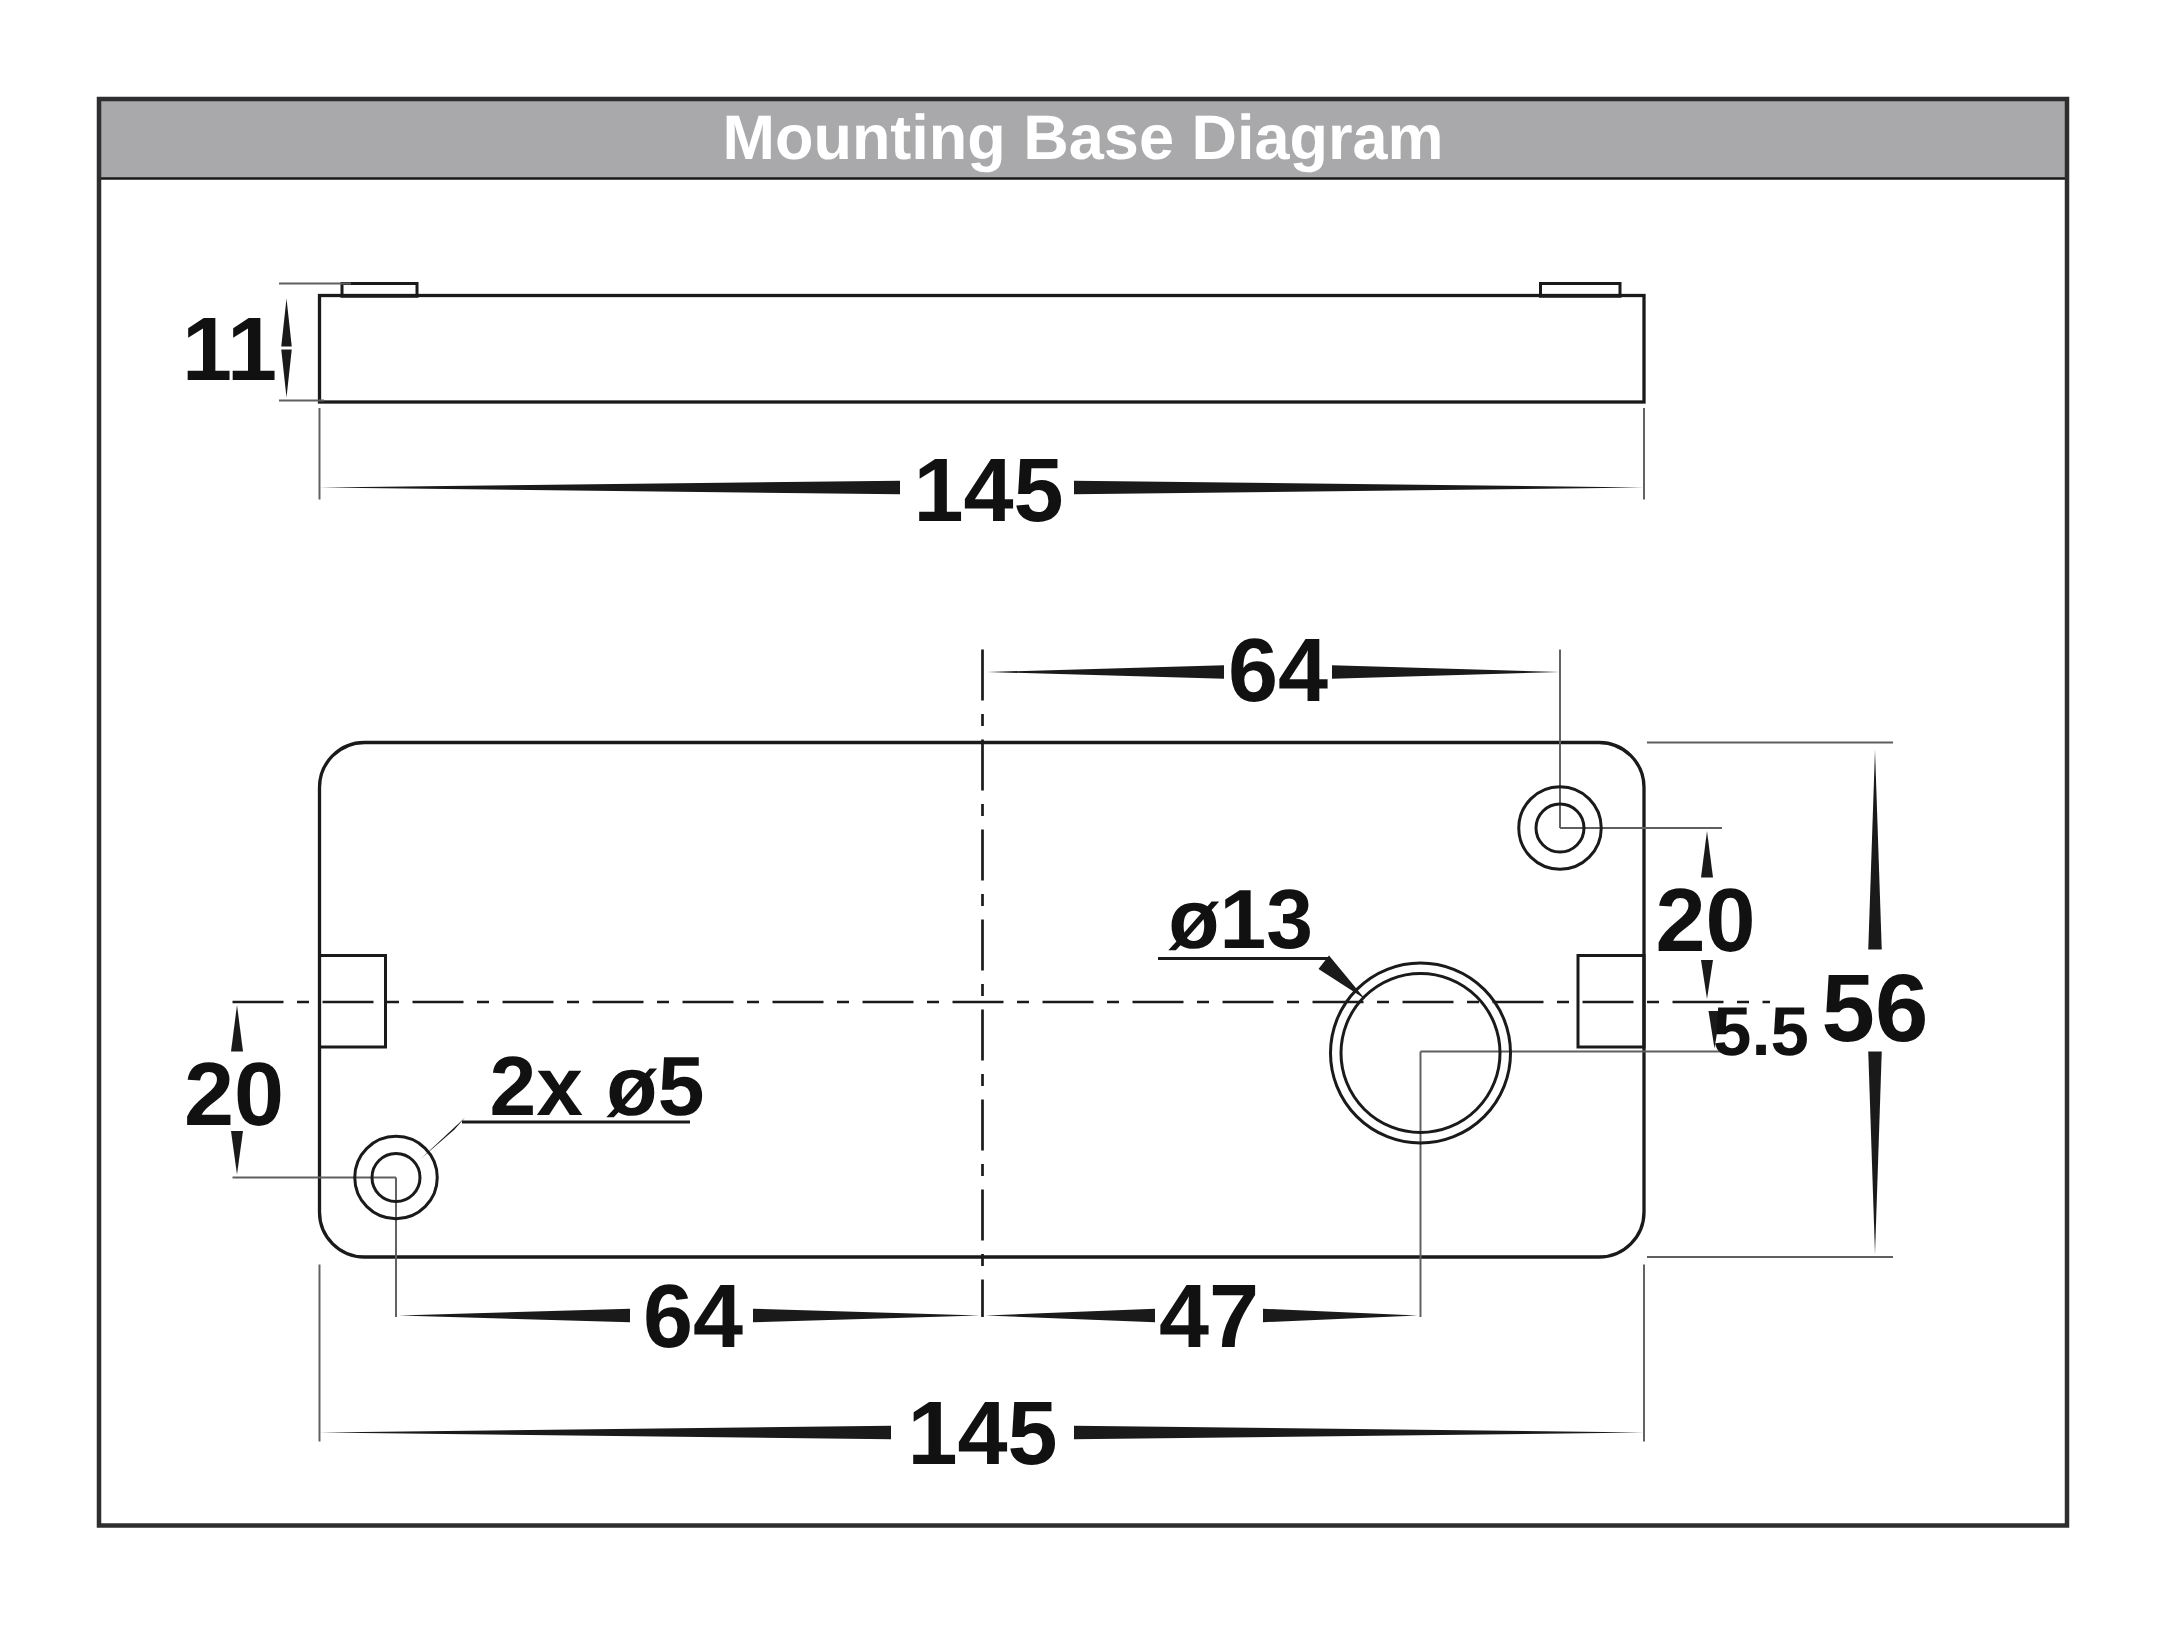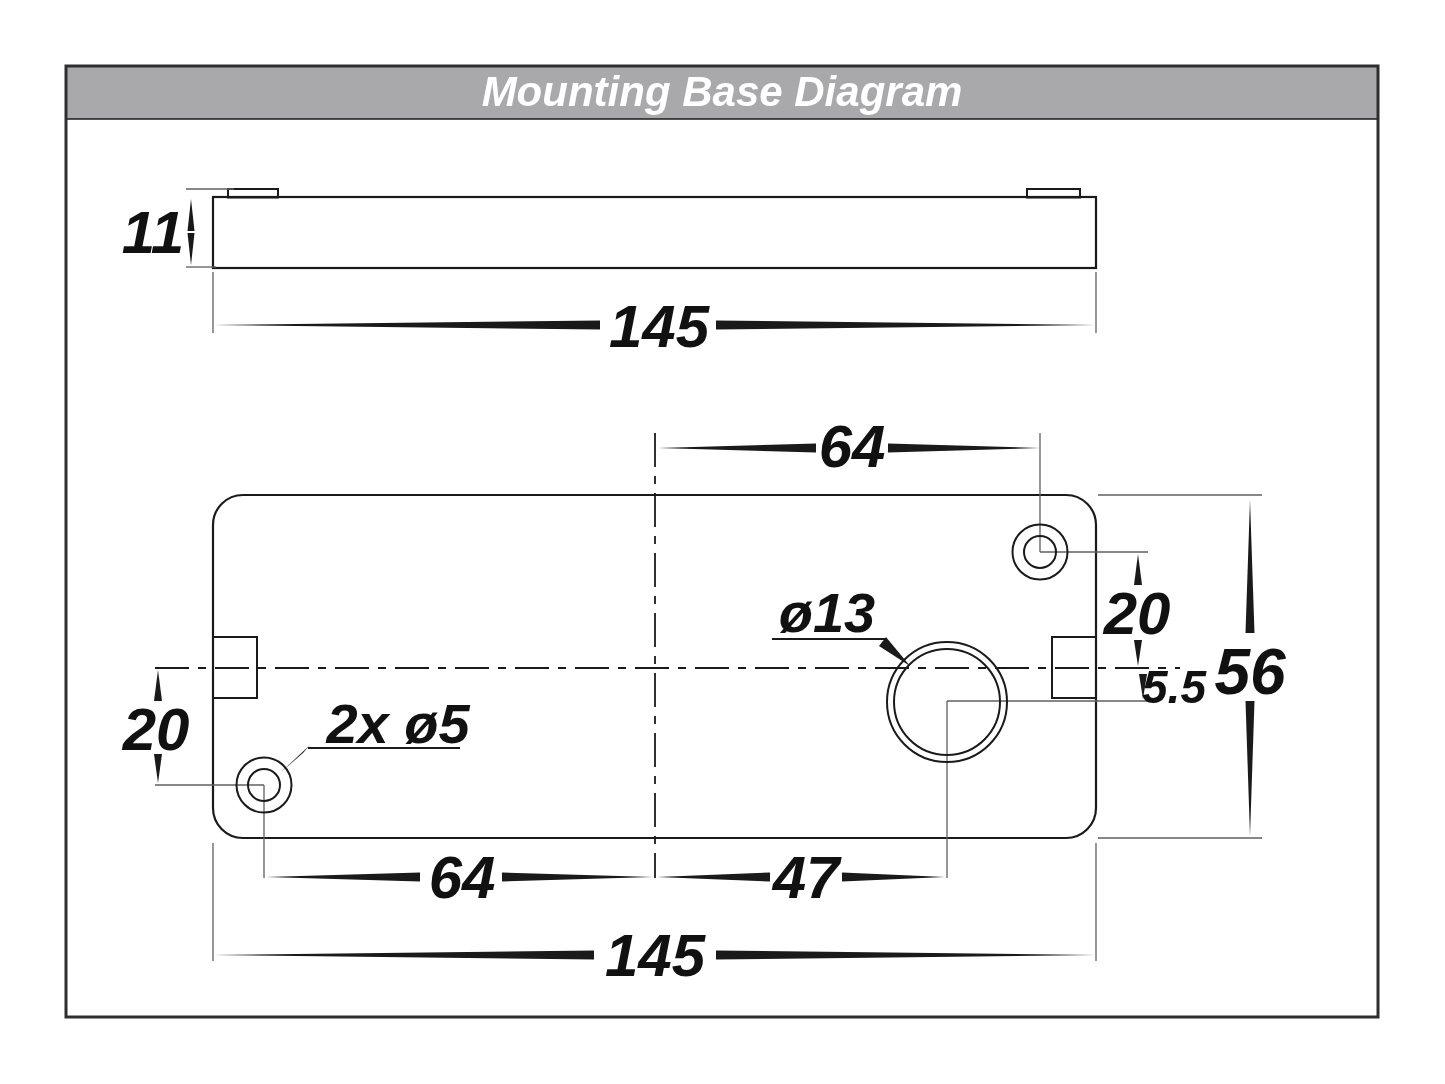--- a/index.html
+++ b/index.html
@@ -11,21 +11,21 @@
     --title-text:#ffffff;
     --frame-border:#2e2e2e;
   }
   html,body{margin:0;padding:0;}
   body{
     width:1445px;height:1084px;
     background:var(--background);
     font-family:"Liberation Sans",sans-serif;
     position:relative;overflow:hidden;
   }
-  .stage{position:absolute;inset:0;font-style:italic;}
+  .stage{position:absolute;inset:0;}
   svg{display:block;}
   .outline-thin{fill:none;stroke:var(--line);stroke-width:2;}
   .filled-white{fill:#ffffff;stroke:var(--line);stroke-width:2.2;}
   .hairline{fill:none;stroke:var(--hairline);stroke-width:1.3;}
   .centerline{fill:none;stroke:var(--line);stroke-width:1.8;stroke-dasharray:34 9 8 9;}
   .arrow{fill:var(--line);stroke:none;}
   .leader{fill:none;stroke:var(--line);stroke-width:2;}
   .dim-text{
     fill:var(--text);
     font-family:"Liberation Sans",sans-serif;

